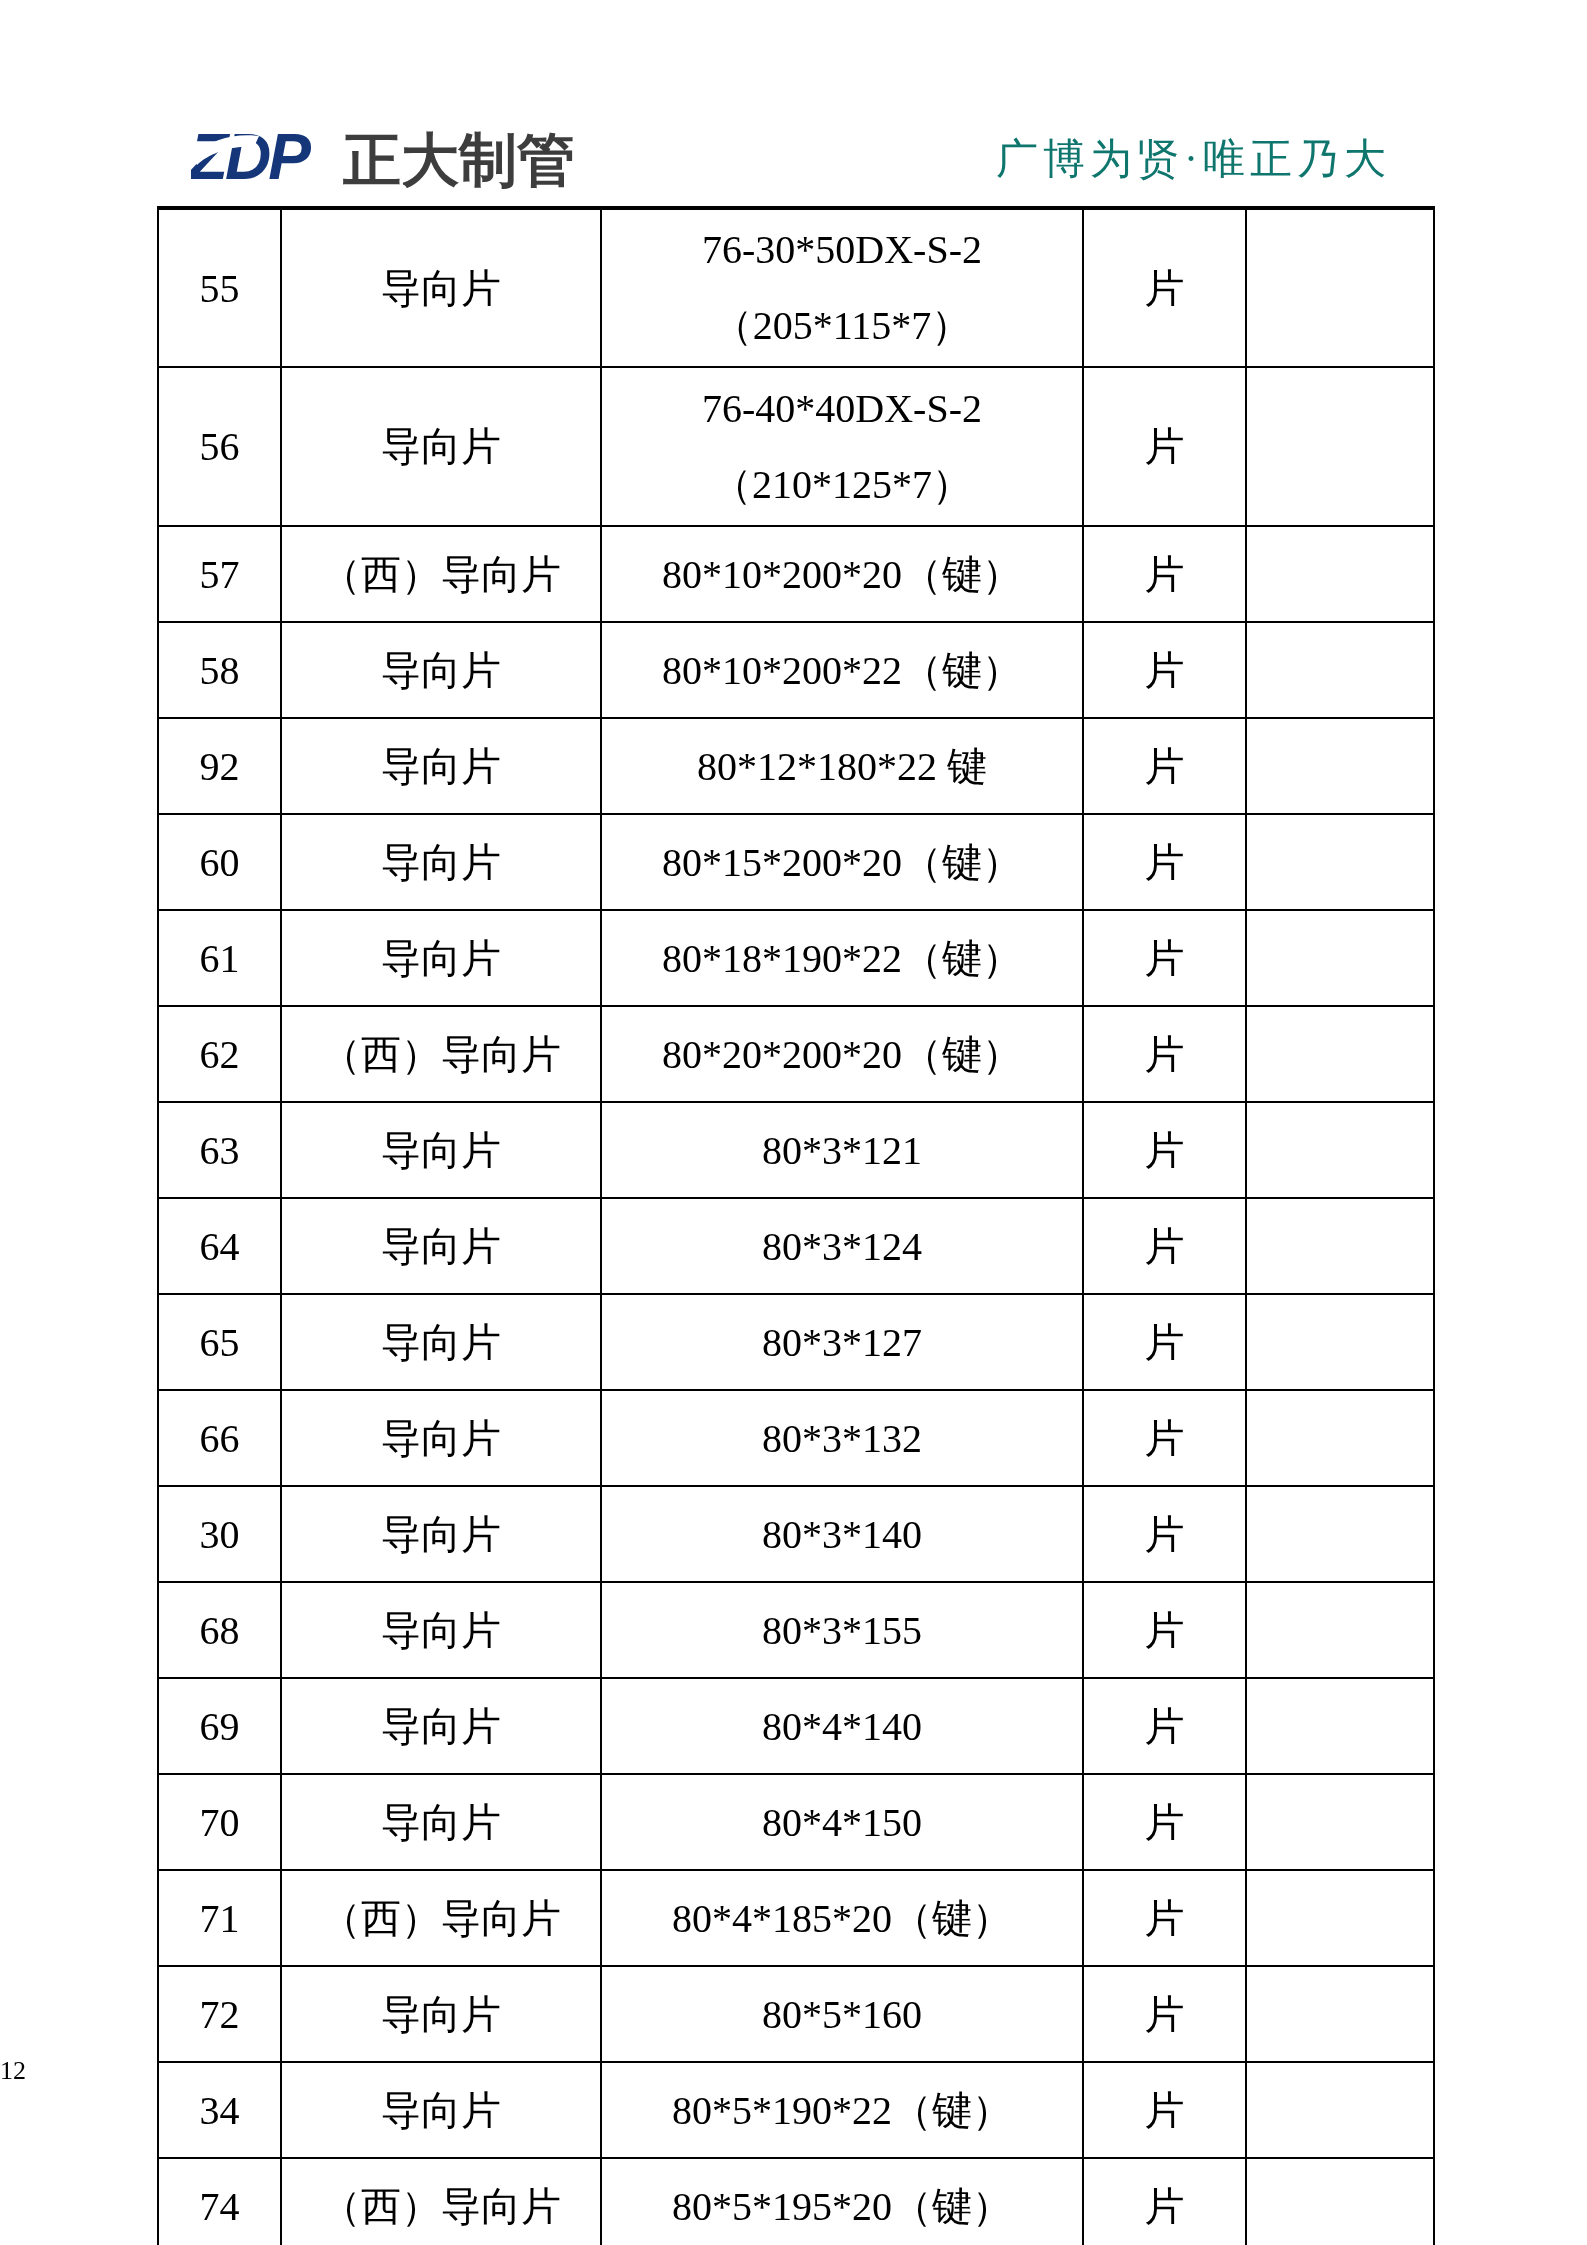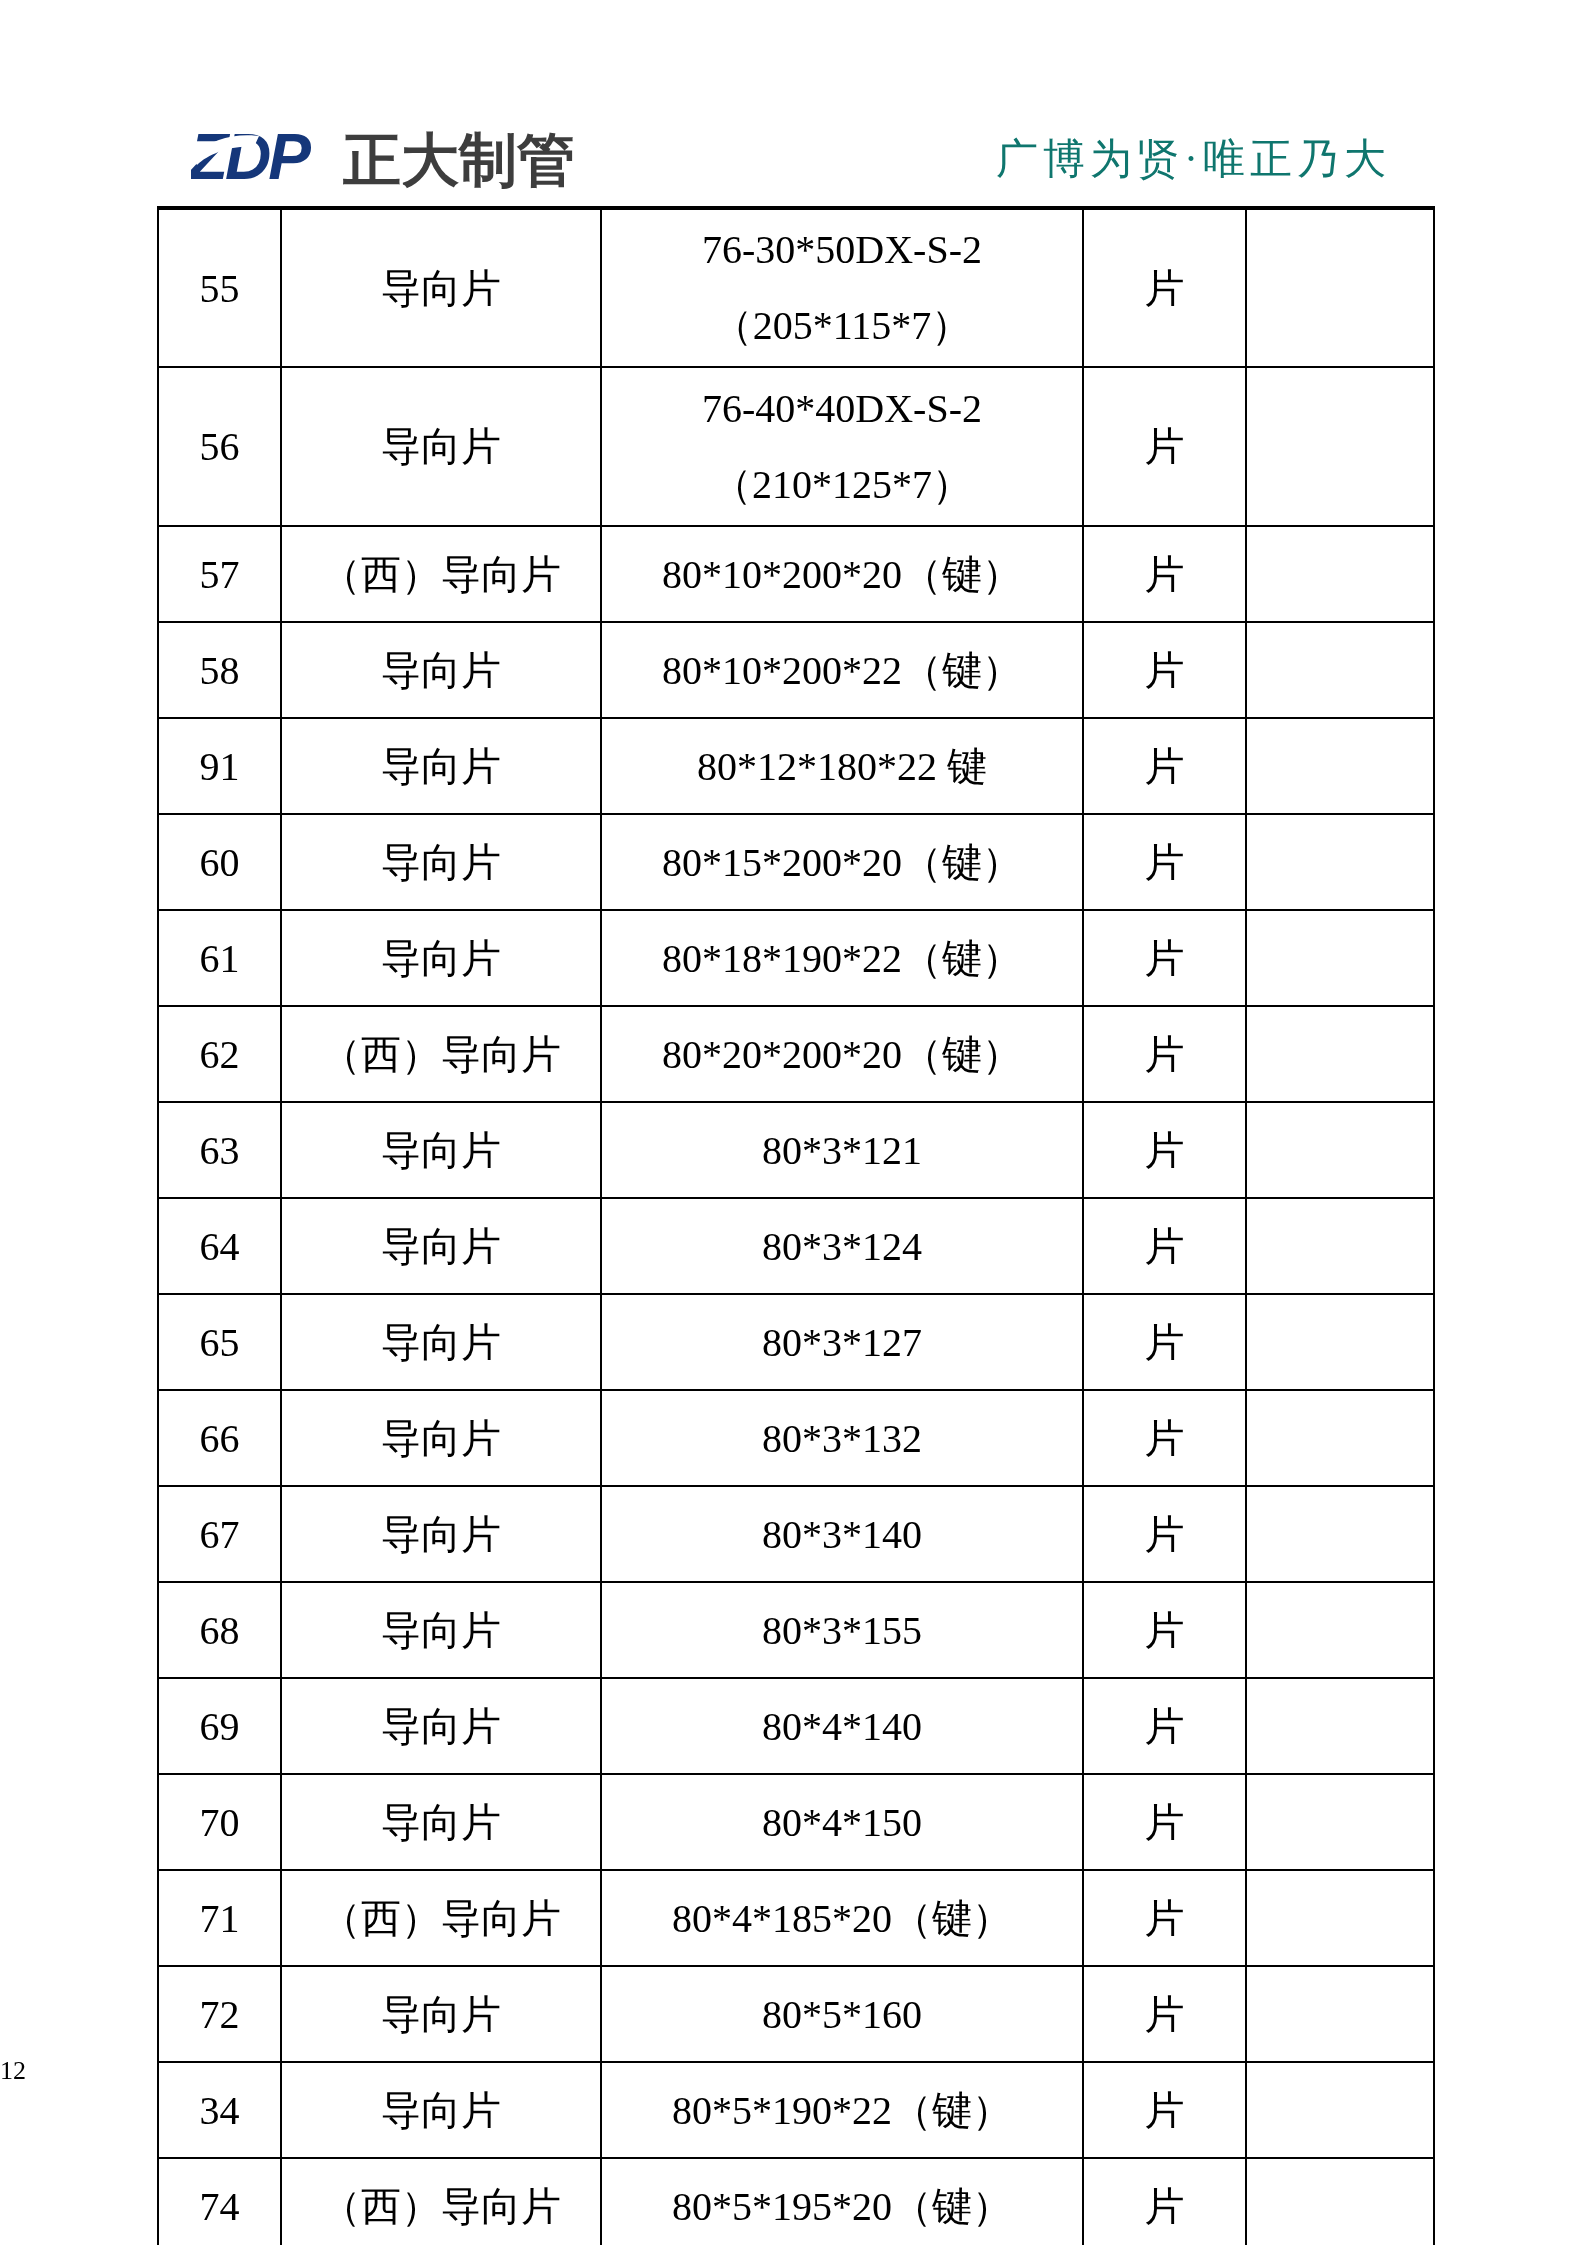--- a/index.html
+++ b/index.html
@@ -104,21 +104,21 @@
       <tr>
     <td>58</td>
     <td>导向片</td>
     <td>
           <div class="spec-line">80*10*200*22（键）</div>
         </td>
     <td>片</td>
     <td></td>
   </tr>
       <tr>
-    <td>91</td>
+    <td>92</td>
     <td>导向片</td>
     <td>
           <div class="spec-line">80*12*180*22 键</div>
         </td>
     <td>片</td>
     <td></td>
   </tr>
       <tr>
     <td>60</td>
     <td>导向片</td>
@@ -176,21 +176,21 @@
       <tr>
     <td>66</td>
     <td>导向片</td>
     <td>
           <div class="spec-line">80*3*132</div>
         </td>
     <td>片</td>
     <td></td>
   </tr>
       <tr>
-    <td>67</td>
+    <td>30</td>
     <td>导向片</td>
     <td>
           <div class="spec-line">80*3*140</div>
         </td>
     <td>片</td>
     <td></td>
   </tr>
       <tr>
     <td>68</td>
     <td>导向片</td>

